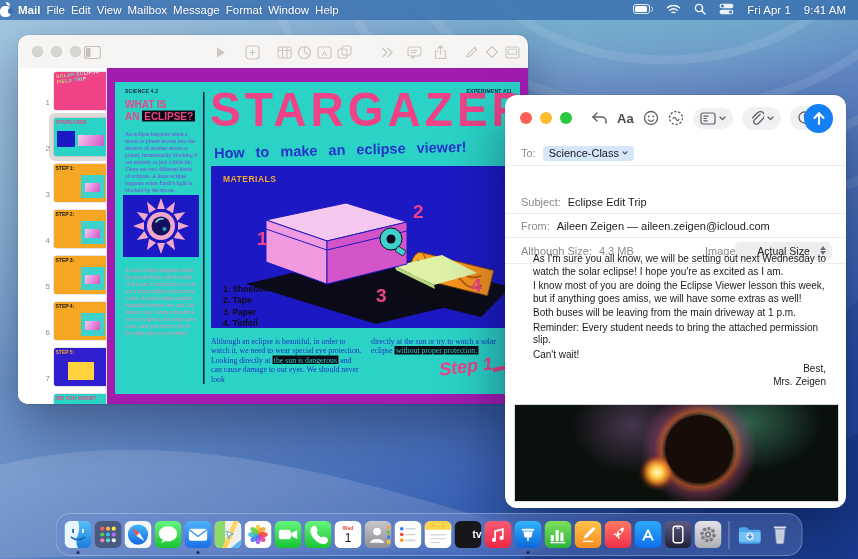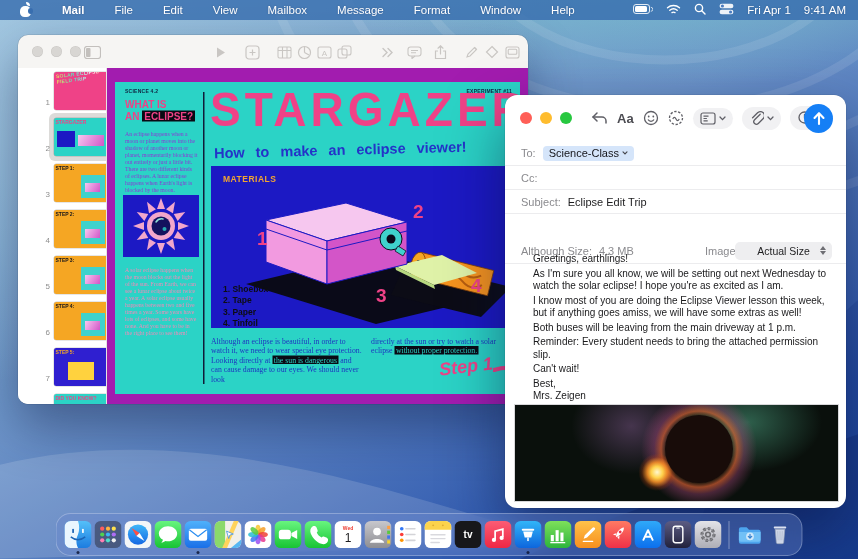--- a/index.html
+++ b/index.html
@@ -5,21 +5,21 @@
   html,body{margin:0;padding:0;background:#222;}
   .screen{position:relative;width:858px;height:559px;overflow:hidden;font-family:"Liberation Sans",sans-serif;
     background:
       radial-gradient(120% 95% at 80% -30%, rgba(125,228,205,.95), rgba(125,228,205,0) 48%),
       radial-gradient(160% 120% at -25% 5%, #a9cae4 0%, rgba(169,202,228,0) 55%),
       linear-gradient(152deg,#8fc0da 0%,#7aa8d0 24%,#6b92c8 44%,#4a72ba 64%,#2a54ad 82%,#1c47a0 100%);}
   .wallsvg{position:absolute;inset:0;z-index:0;}
   
   .menubar{position:absolute;top:0;left:0;right:0;height:20px;z-index:70;background:rgba(56,110,175,.82);
     display:flex;align-items:center;color:#fff;font-size:11.5px;}
-  .mb-left{display:flex;align-items:center;gap:30px;padding-left:20px;}
+  .mb-left{display:flex;align-items:center;gap:6px;}
   .mb-item{text-shadow:0 0 2px rgba(0,0,40,.25);}
   .mb-item.app{font-weight:700;}
   .mb-right{margin-left:auto;display:flex;align-items:center;gap:13px;padding-right:12px;}
   .apple{width:12px;height:14px;position:relative;}
   .apple i{position:absolute;left:0;top:3px;width:11px;height:11px;background:#fff;border-radius:5px 5px 4.5px 4.5px;}
   .apple i:after{content:"";position:absolute;right:-2px;top:2px;width:5px;height:6px;background:rgba(56,110,175,1);border-radius:50%;}
   .apple b{position:absolute;left:6px;top:-1px;width:4px;height:4px;background:#fff;border-radius:0 100% 0 100%;}
   
   .kwin{position:absolute;left:18px;top:35px;width:510px;height:369px;border-radius:10px;background:#f6f5f3;
     box-shadow:0 22px 50px rgba(8,18,60,.42), 0 0 0 .5px rgba(0,0,0,.15);z-index:30;}
@@ -89,41 +89,41 @@
   .mrow{position:absolute;left:0;right:0;border-bottom:1px solid #ececee;display:flex;align-items:center;padding:0 16px;font-size:11px;color:#1d1d1f;box-sizing:border-box;}
   .mrow .lab{color:#8a8a8e;margin-right:7px;}
   .token{background:#d5e5fa;border-radius:4px;padding:1.5px 6px;font-size:11px;color:#15151a;display:inline-flex;align-items:center;gap:3px;}
   .isize{position:absolute;right:14px;width:97px;height:18px;background:#eeeef0;border-radius:5px;display:flex;align-items:center;justify-content:center;font-size:10.5px;color:#1d1d1f;}
   .isize .arr{position:absolute;right:6px;display:flex;flex-direction:column;gap:1px;}
   .isize .arr i{width:0;height:0;border-left:3px solid transparent;border-right:3px solid transparent;}
   .isize .arr i.up{border-bottom:4px solid #6e6e73;}
   .isize .arr i.dn{border-top:4px solid #6e6e73;}
   .mbody{position:absolute;left:28px;right:20px;top:158px;font-size:10px;line-height:12.5px;color:#1a1a1c;}
   .mbody p{margin:0 0 2px;}
-  .mbody p.pre{white-space:pre-line;}
+  .mbody p.pre{white-space:pre-line;text-align:right;}
   .eclipse{position:absolute;left:9px;top:309px;width:323px;height:96px;border:1px solid #d8d8da;overflow:hidden;
     background:
      radial-gradient(circle 26px at 44% 70%, #fff8cf 0%, #ffd34d 22%, rgba(255,150,40,.85) 38%, rgba(190,70,20,.3) 58%, rgba(0,0,0,0) 72%),
      radial-gradient(circle at 57% 46%, rgba(0,0,0,0) 34px, rgba(255,110,60,.55) 38px, rgba(190,80,140,.35) 45px, rgba(0,0,0,0) 58px),
      radial-gradient(ellipse 120px 80px at 72% 18%, rgba(105,225,180,.38), rgba(0,0,0,0) 62%),
      radial-gradient(ellipse 100px 80px at 36% 22%, rgba(195,130,215,.32), rgba(0,0,0,0) 60%),
      #0a100c;}
   .moon{position:absolute;left:calc(57% - 34px);top:calc(46% - 34px);width:68px;height:68px;border-radius:50%;background:#180c09;box-shadow:0 0 10px 2px rgba(255,120,60,.25);}
   
   .dock{position:absolute;left:50%;transform:translateX(-50%);bottom:3px;height:41px;z-index:60;
     display:flex;align-items:center;gap:3px;padding:0 8px;background:rgba(105,135,205,.38);
     border:1px solid rgba(255,255,255,.28);border-radius:15px;backdrop-filter:blur(8px);}
   .di{width:27px;height:27px;position:relative;flex:0 0 auto;}
   .di svg{position:absolute;inset:0;width:100%;height:100%;}
   .rdot{position:absolute;left:50%;bottom:-6px;width:3px;height:3px;margin-left:-1.5px;border-radius:50%;background:rgba(15,25,55,.85);}
   .ddiv{width:1px;height:28px;background:rgba(255,255,255,.38);margin:0 4px;flex:0 0 auto;}
   .cal-in{position:absolute;inset:0;display:flex;flex-direction:column;align-items:center;justify-content:center;line-height:1;}
   .cal-wd{font-size:5px;font-weight:700;color:#ec3b2f;margin-bottom:1px;}
   .cal-day{font-size:12px;color:#1d1d1f;}
-  .tv-in{position:absolute;inset:0;display:flex;align-items:center;justify-content:center;color:#fff;font-weight:700;font-size:10px;}
+  .tv-in{position:absolute;inset:0;display:flex;align-items:center;justify-content:flex-end;color:#fff;font-weight:700;font-size:10px;}
 </style>
 </head>
 <body>
 
 <div class="screen">
   <svg class="wallsvg" viewBox="0 0 858 559" preserveAspectRatio="none">
     <g fill="none" stroke="rgba(255,255,255,.10)" stroke-width="9">
       <ellipse cx="665" cy="-60" rx="190" ry="120"></ellipse>
       <ellipse cx="665" cy="-60" rx="260" ry="170"></ellipse>
       <ellipse cx="665" cy="-60" rx="330" ry="222"></ellipse>
@@ -490,42 +490,42 @@
 
     <div class="mrow" style="top:46px;height:25px">
       <span class="lab">To:</span>
       <span class="token">
           <span>Science-Class</span>
           <svg width="6" height="4" viewBox="0 0 7 5" fill="none" stroke="#46464c" stroke-width="1.4" stroke-linecap="round">
             <path d="M1,1 L3.5,3.6 L6,1"></path>
           </svg>
         </span>
     </div>
-    <div class="mrow" style="top:71px;height:24px">
-      <span class="lab">Cc:</span>
-    </div>
     <div class="mrow" style="top:95px;height:24px">
       <span class="lab">Subject:</span>
       <span>Eclipse Edit Trip</span>
+    </div>
+    <div class="mrow" style="top:119px;height:24px">
+      <span class="lab">From:</span>
+      <span>Aileen Zeigen — aileen.zeigen@icloud.com</span>
     </div>
     <div class="mrow" style="top:143px;height:26px">
       <span class="lab">Although Size:</span>
       <span style="color:#8a8a8e">4.3 MB</span>
       <span class="lab" style="position:absolute;left:200px">Image Size:</span>
       <span class="isize">
         <span>Actual Size</span>
         <span class="arr">
             <i class="up"></i>
             <i class="dn"></i>
           </span>
       </span>
     </div>
 
     <div class="mbody">
-      <p>Greetings, earthlings!</p>
       <p>As I'm sure you all know, we will be setting out next Wednesday to watch the solar eclipse! I hope you're as excited as I am.</p>
       <p>I know most of you are doing the Eclipse Viewer lesson this week, but if anything goes amiss, we will have some extras as well!</p>
       <p>Both buses will be leaving from the main driveway at 1 p.m.</p>
       <p>Reminder: Every student needs to bring the attached permission slip.</p>
       <p>Can't wait!</p>
       <p class="pre">Best,
 Mrs. Zeigen</p>
     </div>
 
     <div class="eclipse">

